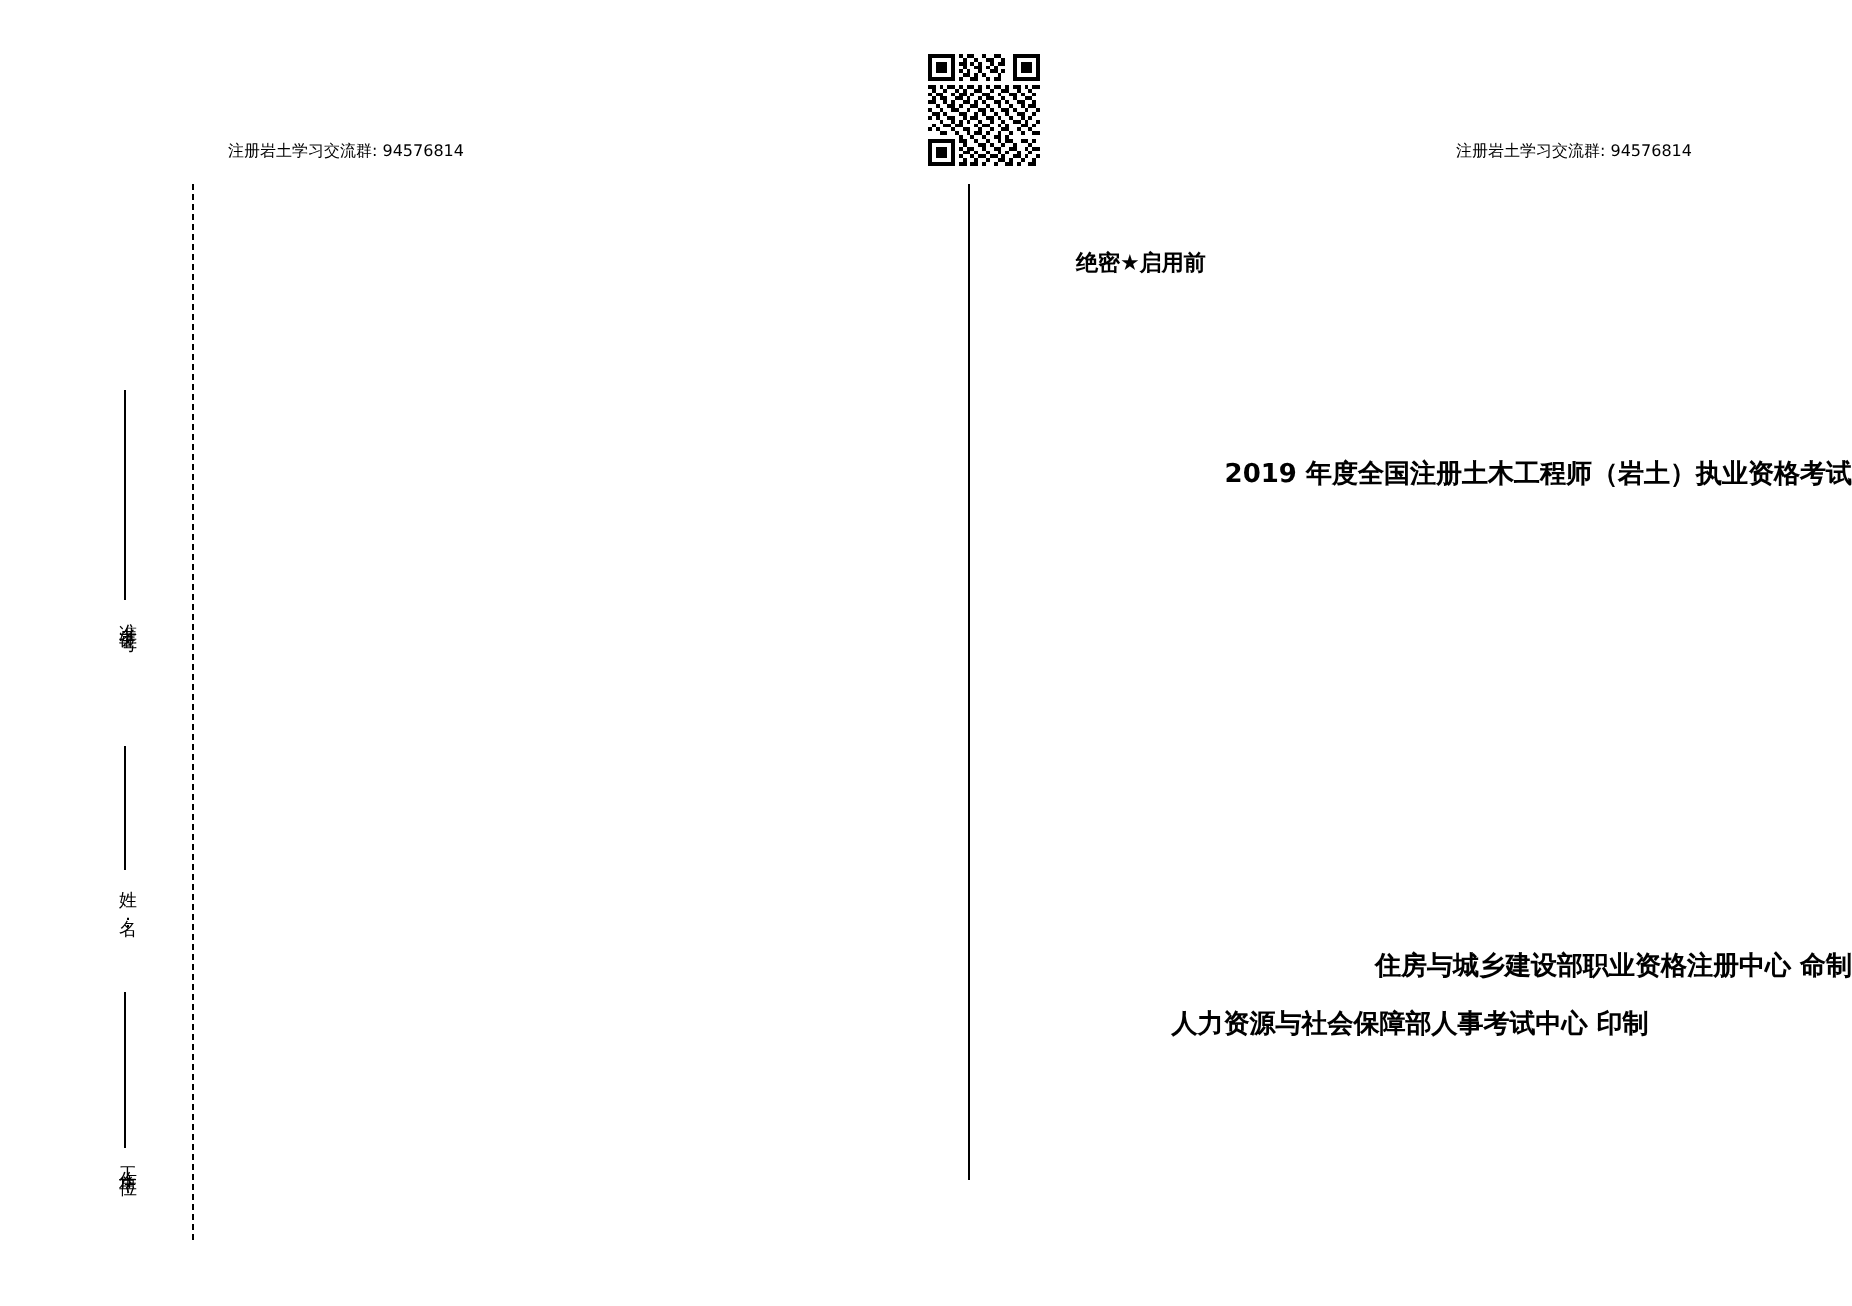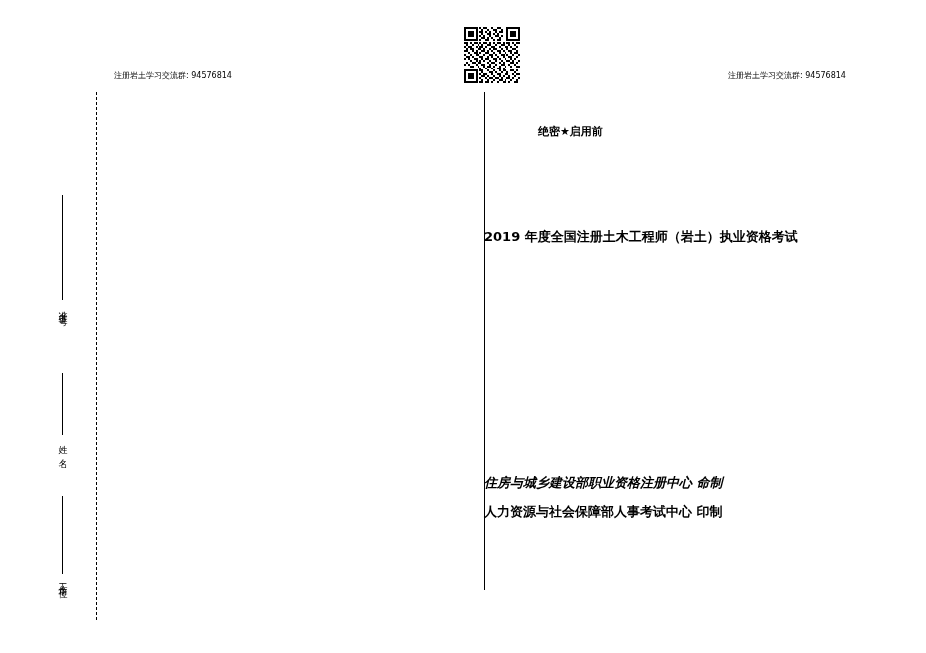--- a/index.html
+++ b/index.html
@@ -101,21 +101,21 @@
     font-weight: bold;
     font-size: 11px;
     white-space: nowrap;
     padding-left: 38px;
   }
   .exam-title {
     position: absolute;
     left: 484px;
     top: 228px;
     width: 442px;
-    text-align: left;
+    text-align: right;
     font-family: "DejaVu Sans", sans-serif;
     font-weight: bold;
     font-size: 13px;
     white-space: nowrap;
   }
   .paper-title {
     position: absolute;
     left: 484px;
     top: 262px;
     width: 442px;
@@ -123,32 +123,32 @@
     font-family: "DejaVu Sans", sans-serif;
     font-weight: bold;
     font-size: 19px;
     white-space: nowrap;
   }
   .footer-line1 {
     position: absolute;
     left: 484px;
     top: 474px;
     width: 442px;
-    text-align: left;
+    text-align: right;
     font-family: "DejaVu Sans", sans-serif;
     font-weight: bold;
     font-size: 13px;
     white-space: nowrap;
-    font-style: italic;
   }
   .footer-line2 {
     position: absolute;
     left: 484px;
     top: 503px;
     width: 442px;
+    text-align: center;
     font-family: "DejaVu Sans", sans-serif;
     font-weight: bold;
     font-size: 13px;
     white-space: nowrap;
   }
 </style>
 </head>
 <body>
 
 <div class="page">

